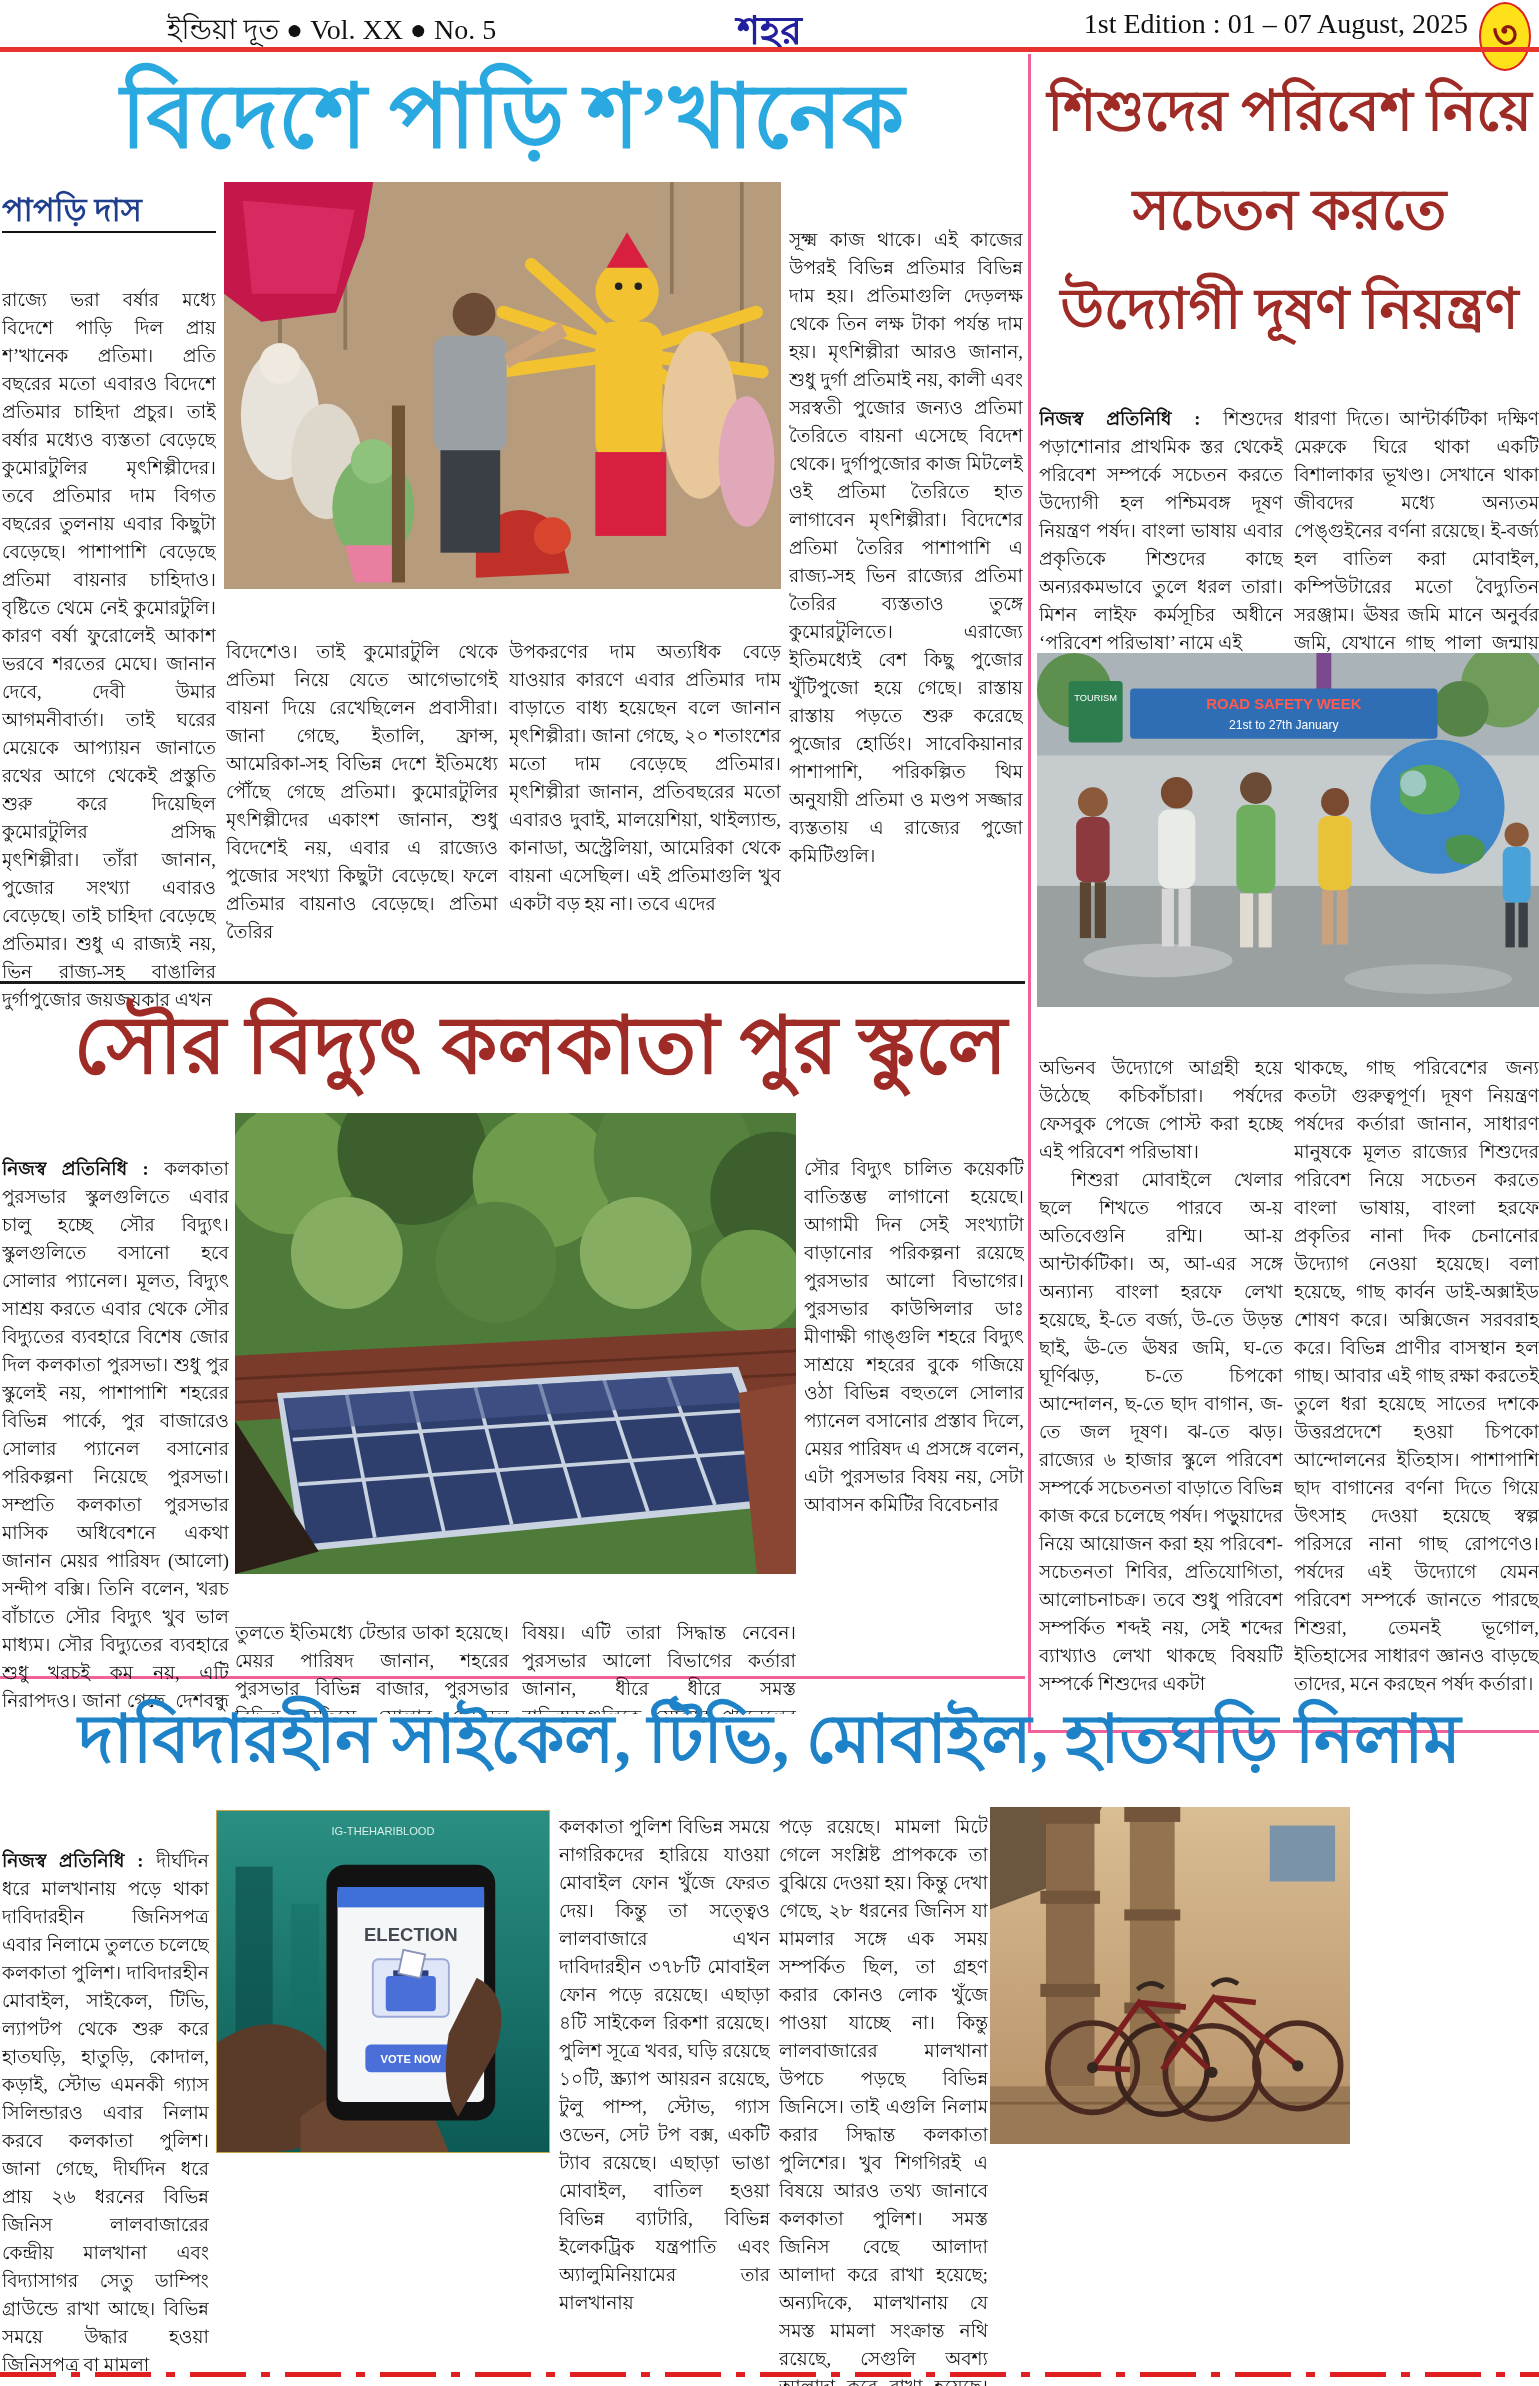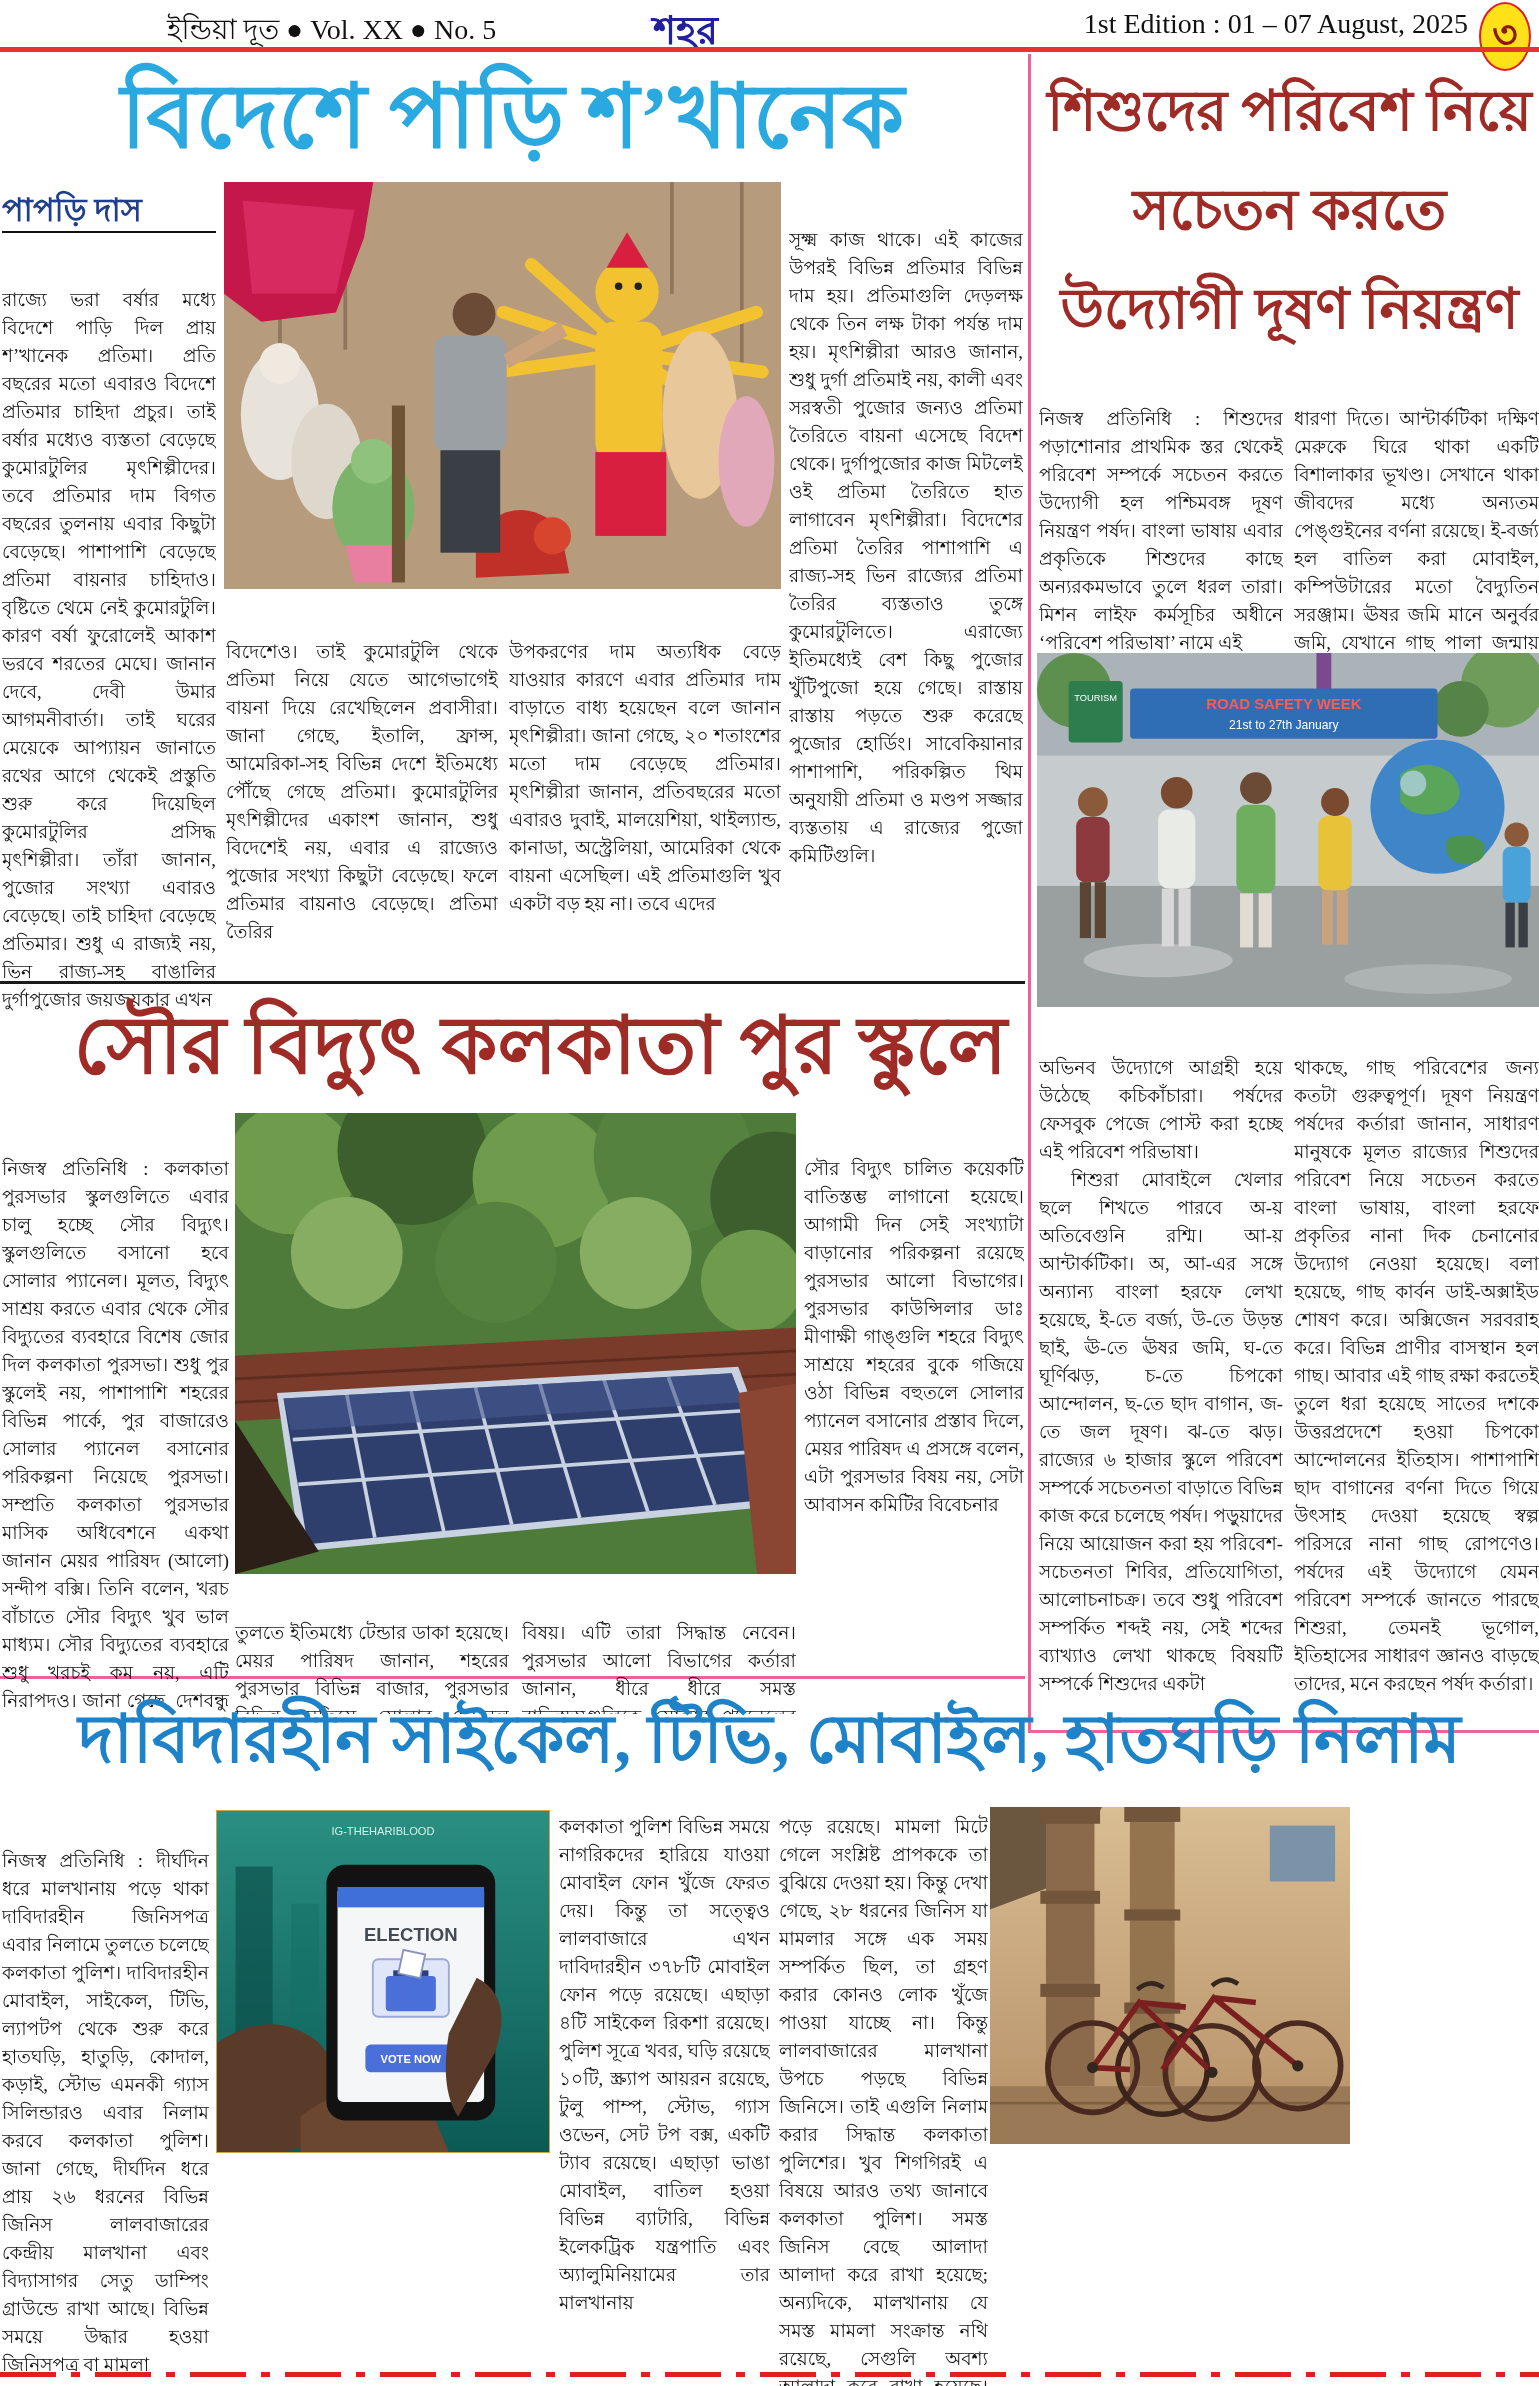--- a/index.html
+++ b/index.html
@@ -1,20 +1,20 @@
 <!DOCTYPE html>
 <html lang="bn" style="font-size:15px"><head>
 <meta charset="utf-8">
 <style>
   html,body{margin:0;padding:0;background:#e9e9e9;}
   .page{position:relative;width:1539px;height:2387px;background:#ffffff;overflow:hidden;
         font-family:"Liberation Serif", serif;color:#111;}
   .abs{position:absolute;box-sizing:border-box;}
   .body-text{font-size:18.6px;line-height:28px;text-align:justify;color:#141414;overflow:hidden;margin-top:40px;}
-  .body-text .lead{font-weight:normal;}
+  .body-text .lead{font-weight:bold;}
   .headline{font-weight:bold;text-align:center;overflow:hidden;}
   .h1-blue{color:#2aa9e0;font-size:89px;line-height:119px;}
   .h-maroon{color:#9e2b26;}
   .h2-size{font-size:56px;line-height:99px;}
   .h3-size{font-size:80px;line-height:117px;}
   .h4-blue{color:#1e82c8;font-size:67px;line-height:108px;}
   .byline{font-size:32px;font-weight:bold;color:#1f3e8c;}
   .rule{background:#1a1a1a;}
   .rule-red{background:#e8342c;}
   .rule-pink{background:#f0609a;}
@@ -26,21 +26,21 @@
   .photo svg{display:block;width:100%;height:100%;}
   .two-col{column-count:2;column-gap:13px;}
   .dashdot{background:repeating-linear-gradient(90deg,#e02020 0 56px,transparent 56px 71px,#e02020 71px 80px,transparent 80px 95px);}
 </style>
 </head>
 <body>
 
 <div class="page">
 
   <div class="abs masthead-left" style="top:7.5px;left:11.2px;width:485px;height:37px;text-align:right;">ইন্ডিয়া দূত ● Vol. XX ● No. 5</div>
-  <div class="abs masthead-center" style="top:0px;left:653px;width:233px;height:47px;text-align:left;">শহর</div>
+  <div class="abs masthead-center" style="top:0px;left:653px;width:233px;height:47px;text-align:center;">শহর</div>
   <div class="abs masthead-right" style="top:7.5px;left:1021px;width:447px;height:37px;text-align:right;">1st Edition : 01 – 07 August, 2025</div>
   <div class="abs pagenum-circle" style="top:1.9px;left:1479px;width:52px;height:69px;">
     <span>৩</span>
   </div>
   <div class="abs rule-red" style="top:47px;left:0;width:1539px;height:4.7px;"></div>
 
   <div class="abs headline h1-blue" style="top:58px;left:0;width:1025px;height:123px;">বিদেশে পাড়ি শ’খানেক প্রতিমা</div>
   <div class="abs byline" style="top:185px;left:1.9px;width:214px;height:48px;border-bottom:2.8px solid #111;">পাপড়ি দাস</div>
 
   <div class="abs body-text" style="top:246px;left:1.9px;width:214px;height:727px;">রাজ্যে ভরা বর্ষার মধ্যে বিদেশে পাড়ি দিল প্রায় শ’খানেক প্রতিমা। প্রতি বছরের মতো এবারও বিদেশে প্রতিমার চাহিদা প্রচুর। তাই বর্ষার মধ্যেও ব্যস্ততা বেড়েছে কুমোরটুলির মৃৎশিল্পীদের। তবে প্রতিমার দাম বিগত বছরের তুলনায় এবার কিছুটা বেড়েছে। পাশাপাশি বেড়েছে প্রতিমা বায়নার চাহিদাও। বৃষ্টিতে থেমে নেই কুমোরটুলি। কারণ বর্ষা ফুরোলেই আকাশ ভরবে শরতের মেঘে। জানান দেবে, দেবী উমার আগমনীবার্তা। তাই ঘরের মেয়েকে আপ্যায়ন জানাতে রথের আগে থেকেই প্রস্তুতি শুরু করে দিয়েছিল কুমোরটুলির প্রসিদ্ধ মৃৎশিল্পীরা। তাঁরা জানান, পুজোর সংখ্যা এবারও বেড়েছে। তাই চাহিদা বেড়েছে প্রতিমার। শুধু এ রাজ্যই নয়, ভিন রাজ্য-সহ বাঙালির দুর্গাপুজোর জয়জয়কার এখন</div>

